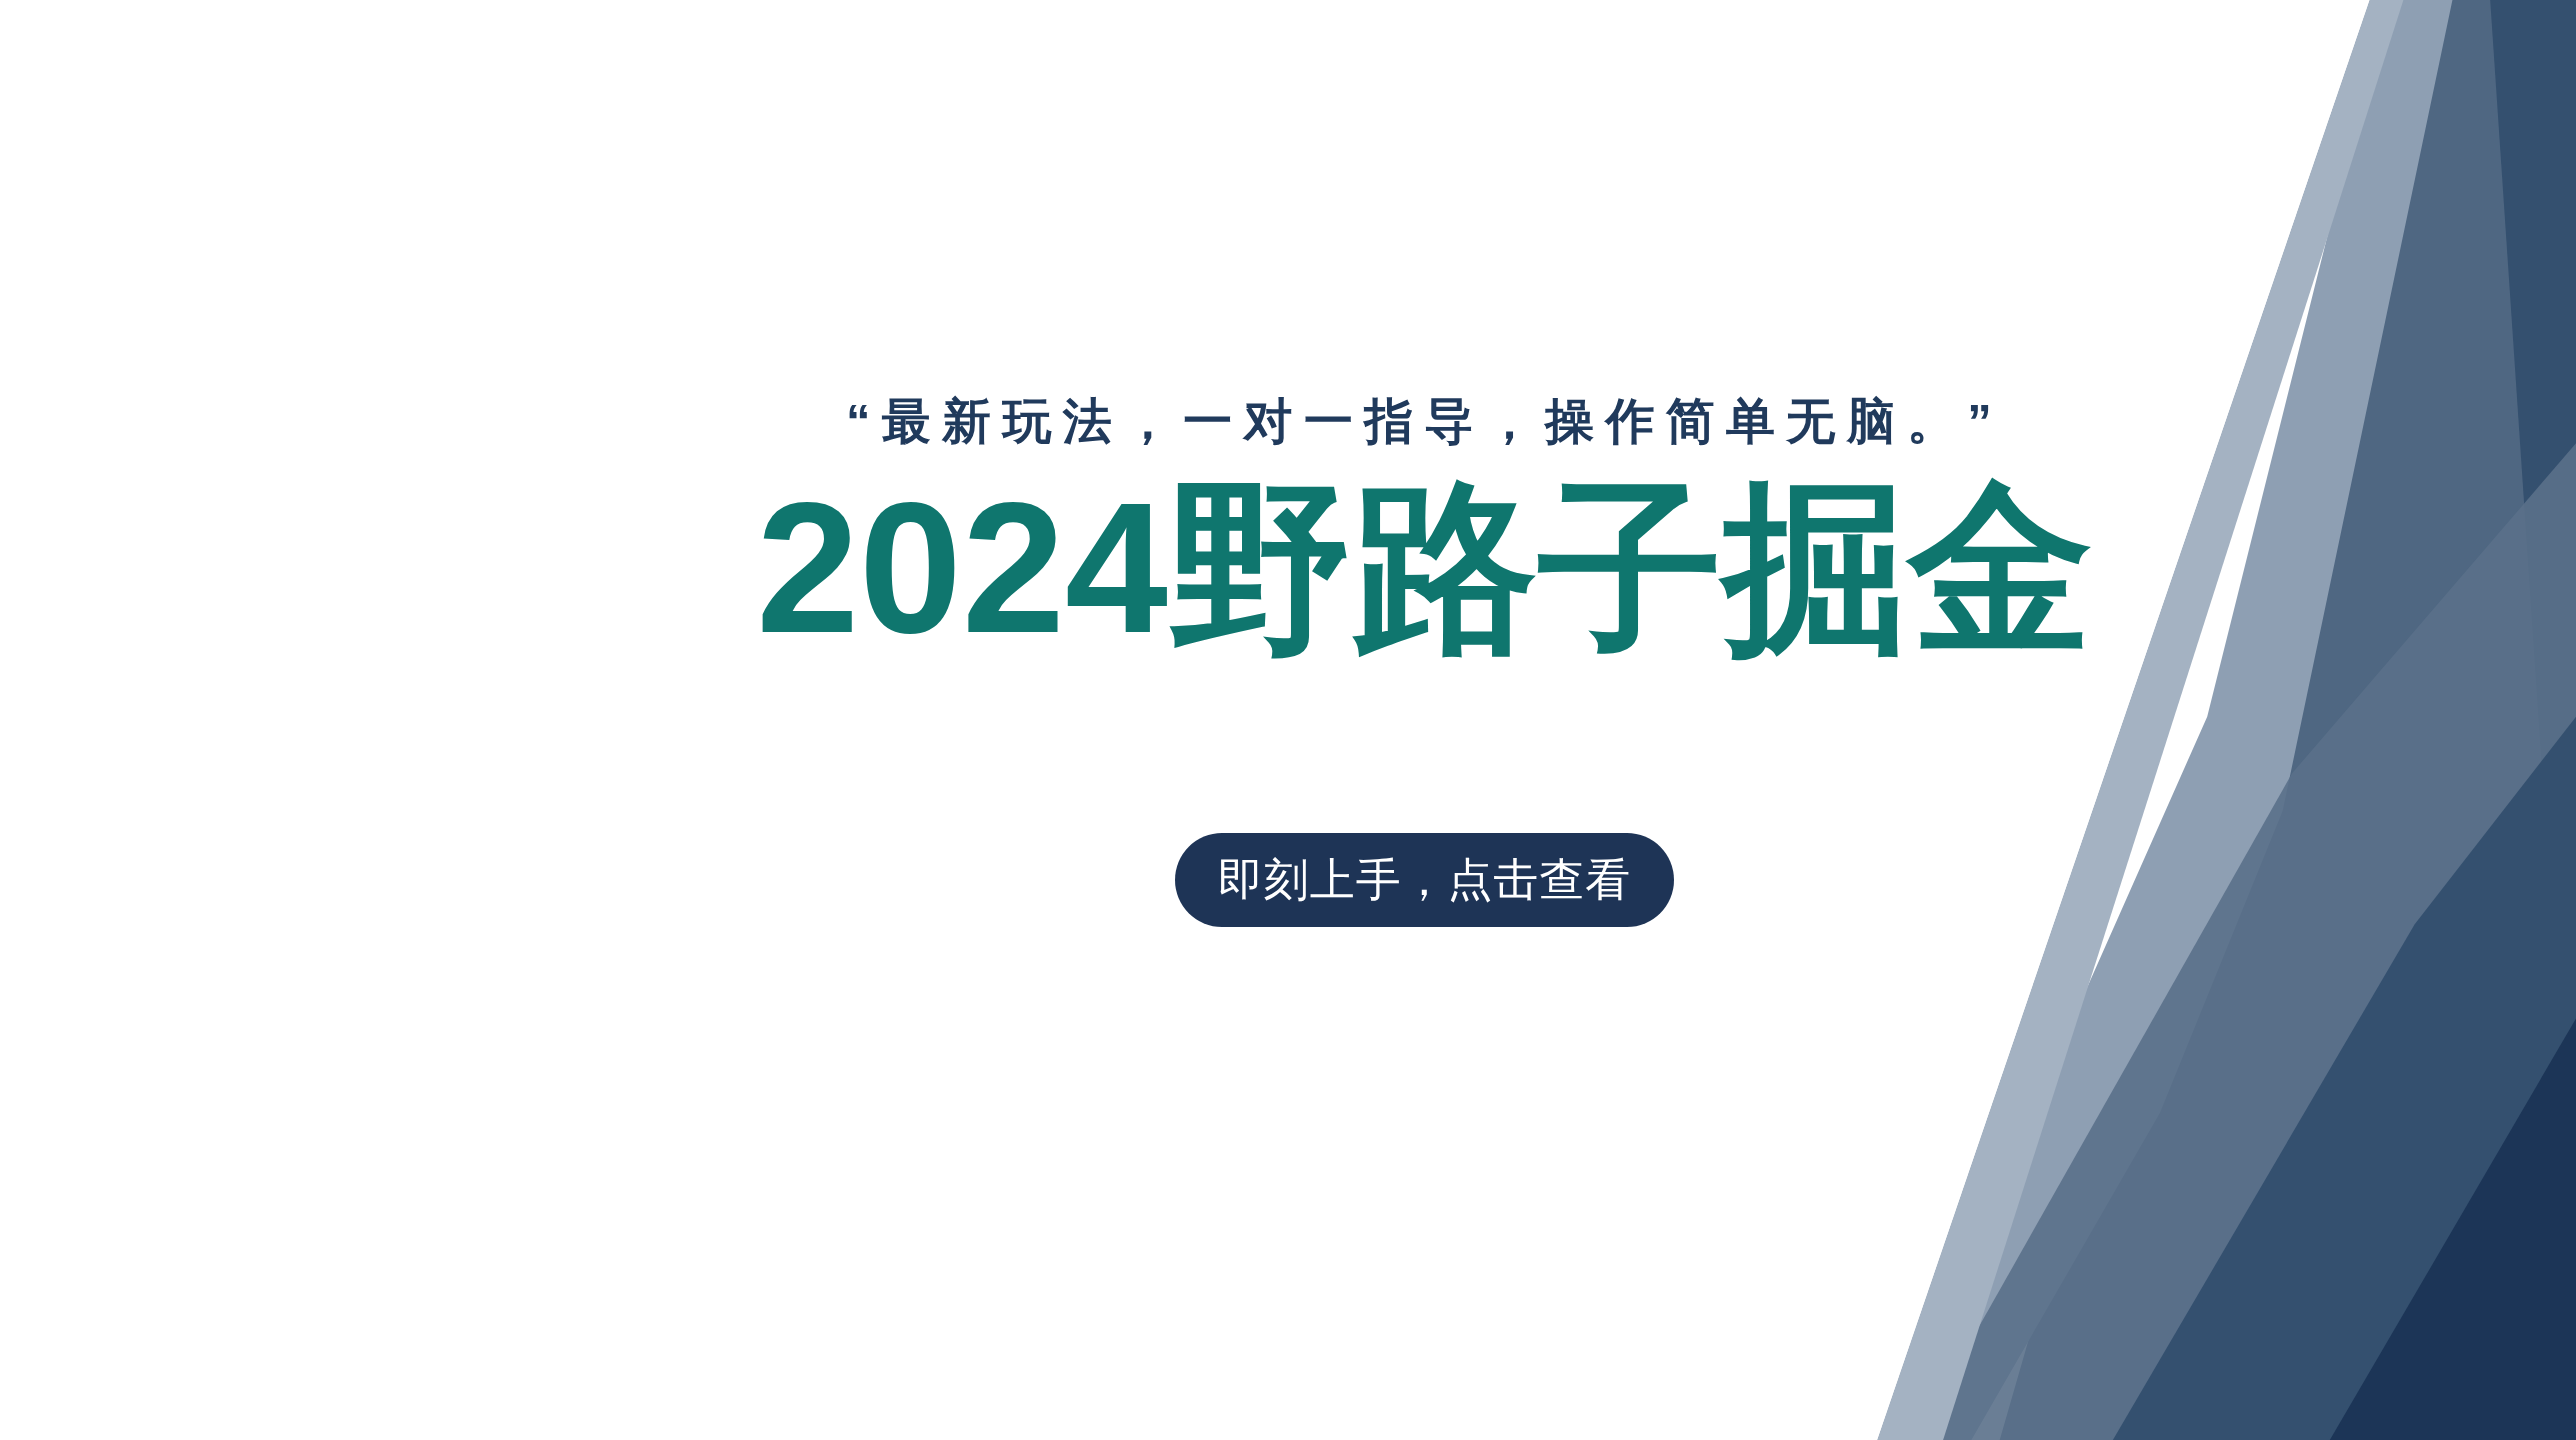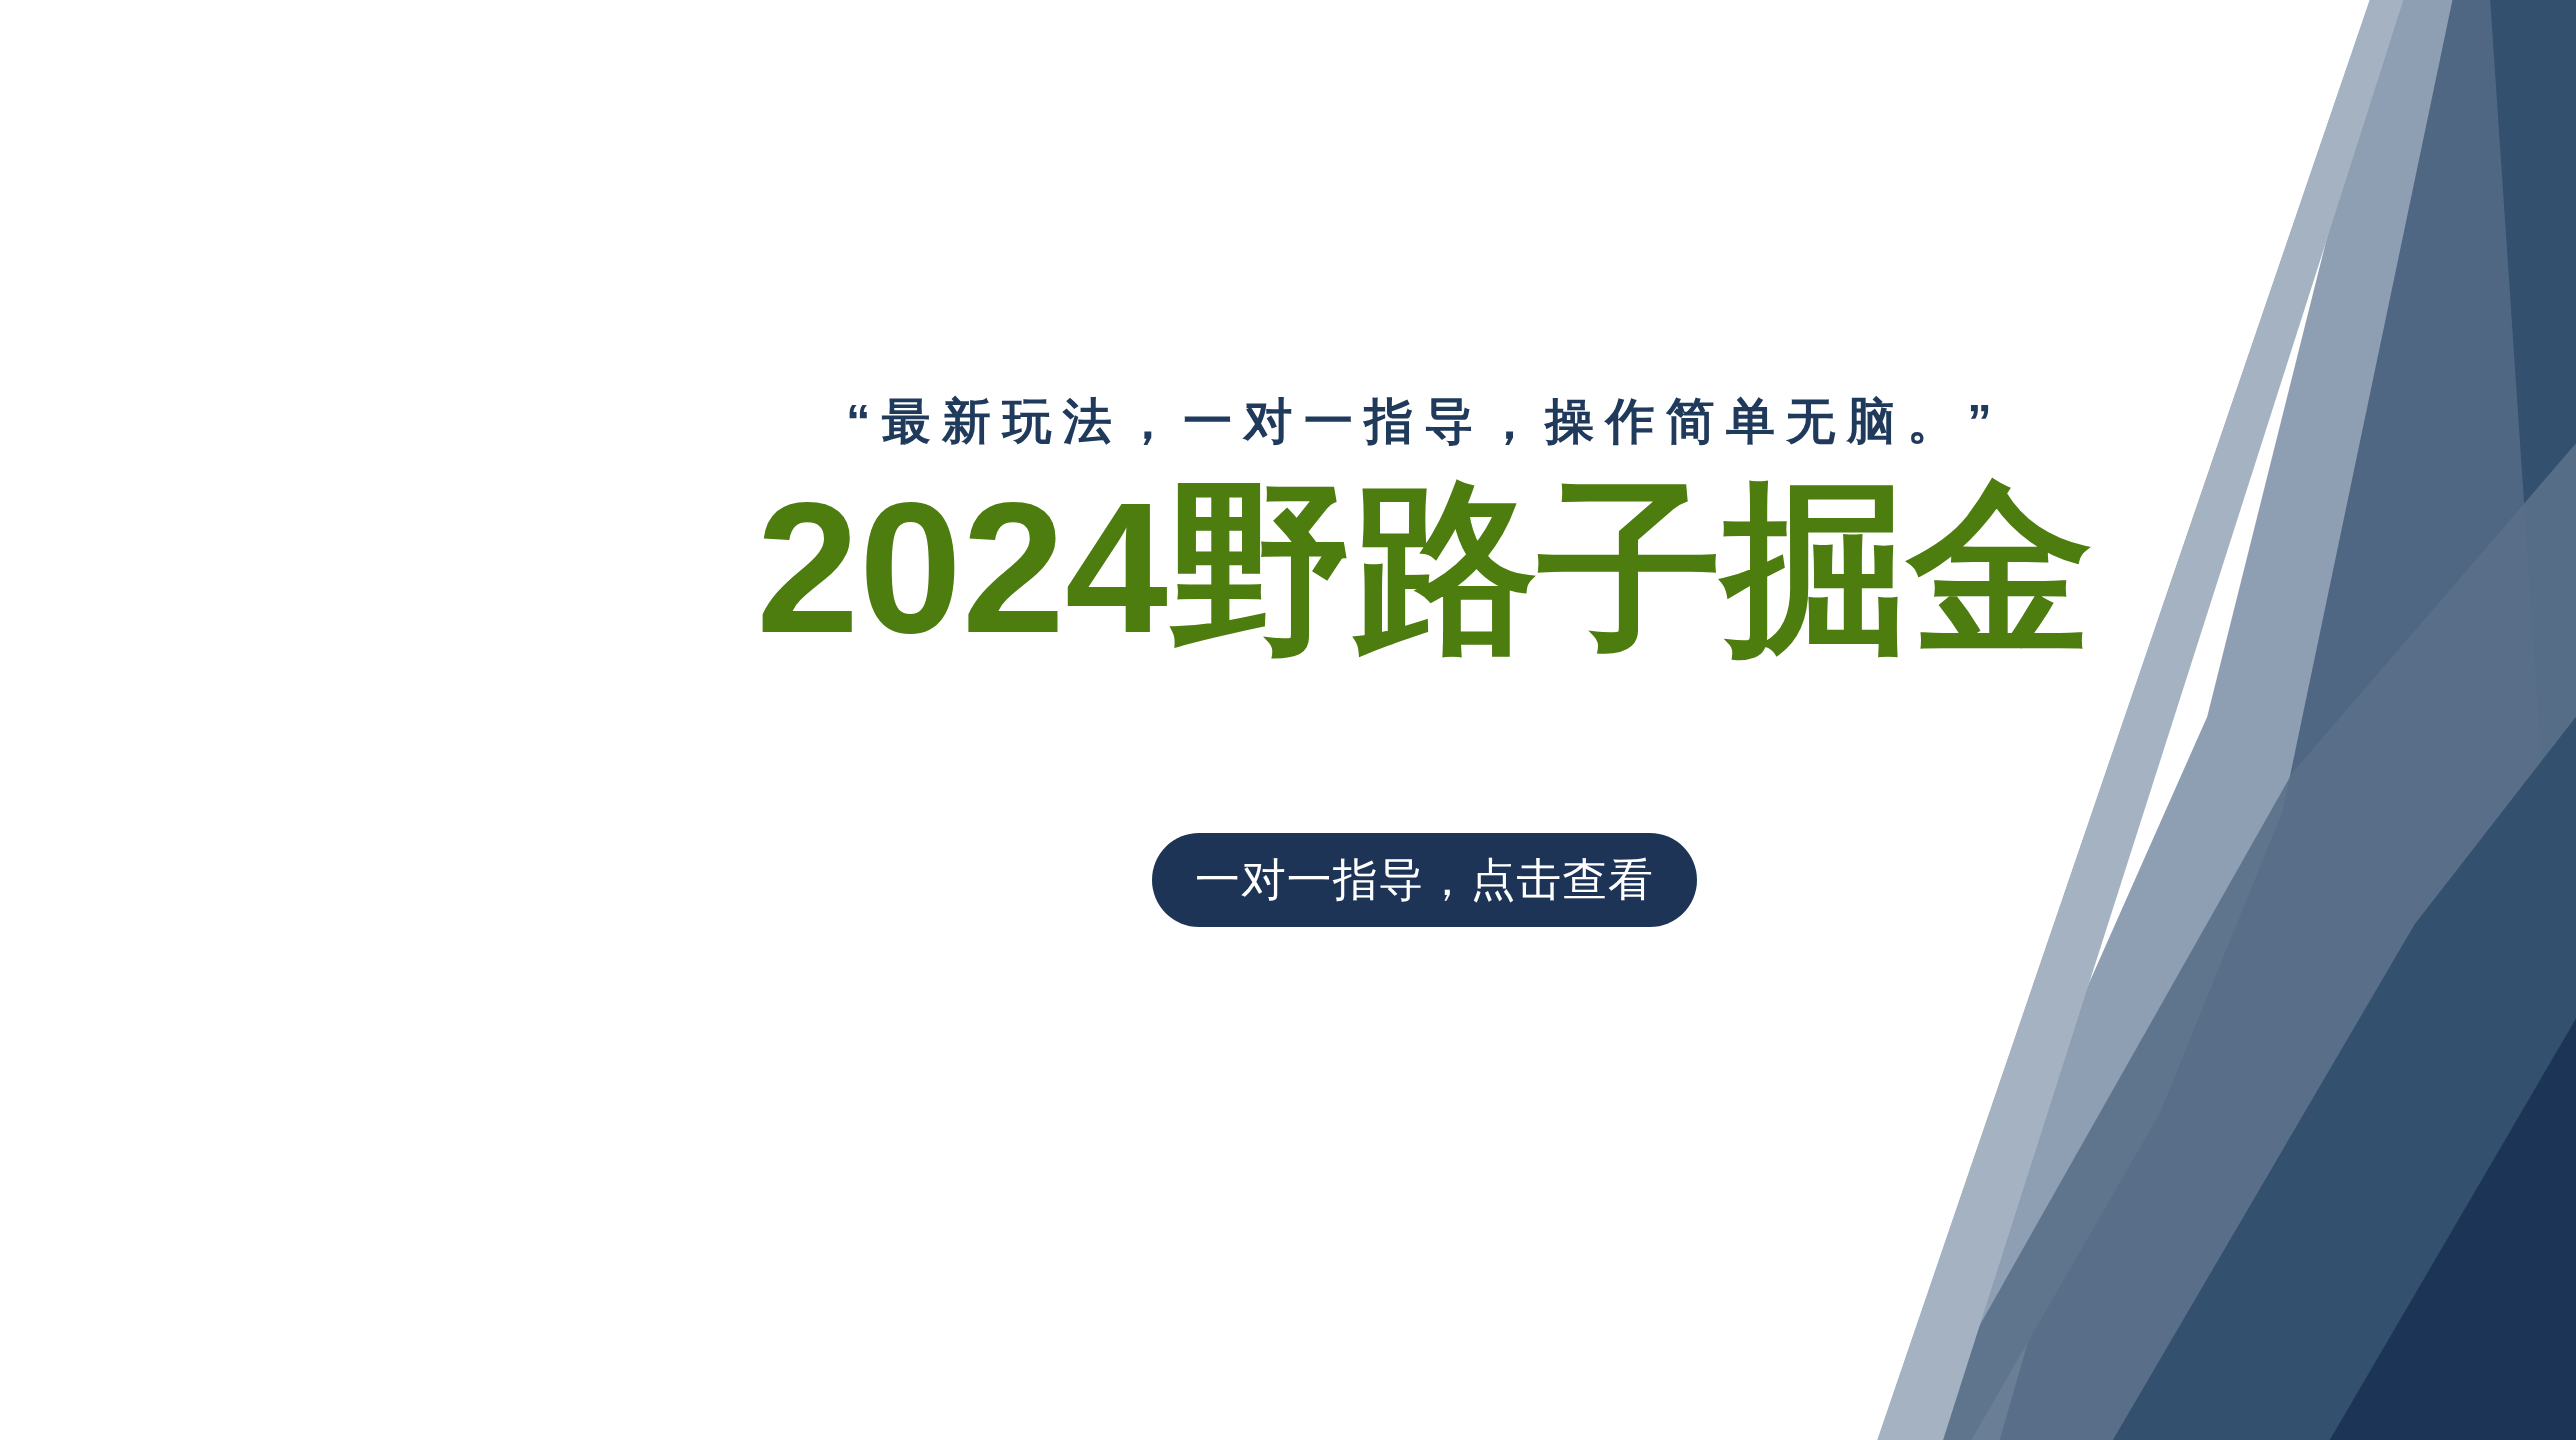--- a/index.html
+++ b/index.html
@@ -43,21 +43,21 @@
     color: #203a5c;
     letter-spacing: 11.3px;
     white-space: nowrap;
     line-height: 1.25;
     text-align: center;
   }
   #main-title {
     margin-top: 13.2px;
     font-size: 185px;
     font-weight: bold;
-    color: #4d7c0f;
+    color: #0f766e;
     letter-spacing: 0px;
     white-space: nowrap;
     line-height: 1.12;
   }
   #tagline {
     margin-top: 40px;
     width: 1122px;
     font-size: 33px;
     font-weight: bold;
     color: #bf3a2b;
@@ -133,17 +133,17 @@
     </g>
   </svg>
 
   <div id="content">
 
     <div id="eyebrow">“最新玩法，一对一指导，操作简单无脑。”</div>
 
     <h1 id="main-title">2024野路子掘金</h1>
 
 
-    <button id="cta-button">一对一指导，点击查看</button>
+    <button id="cta-button">即刻上手，点击查看</button>
   </div>
 
 </div>
 
 
 </body></html>

